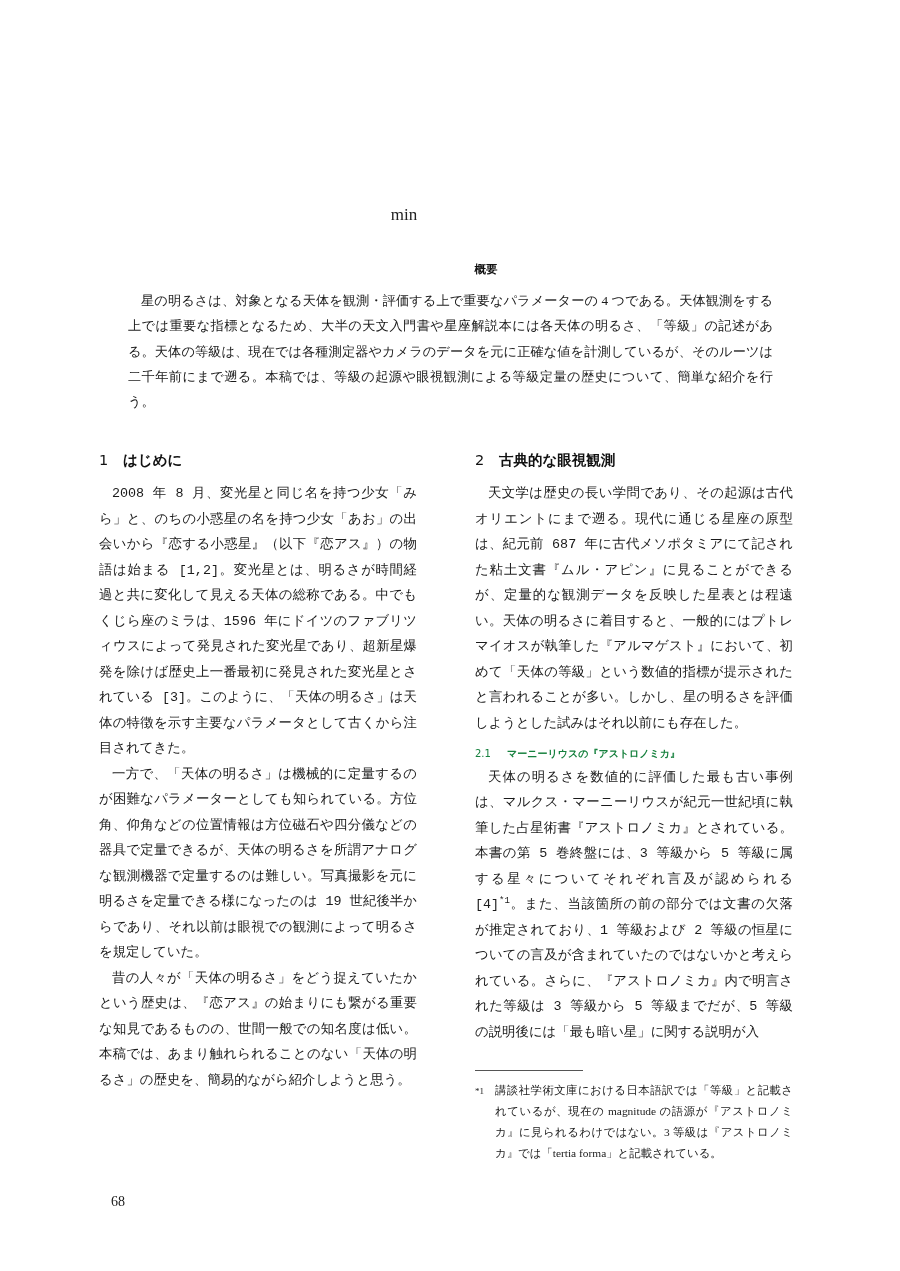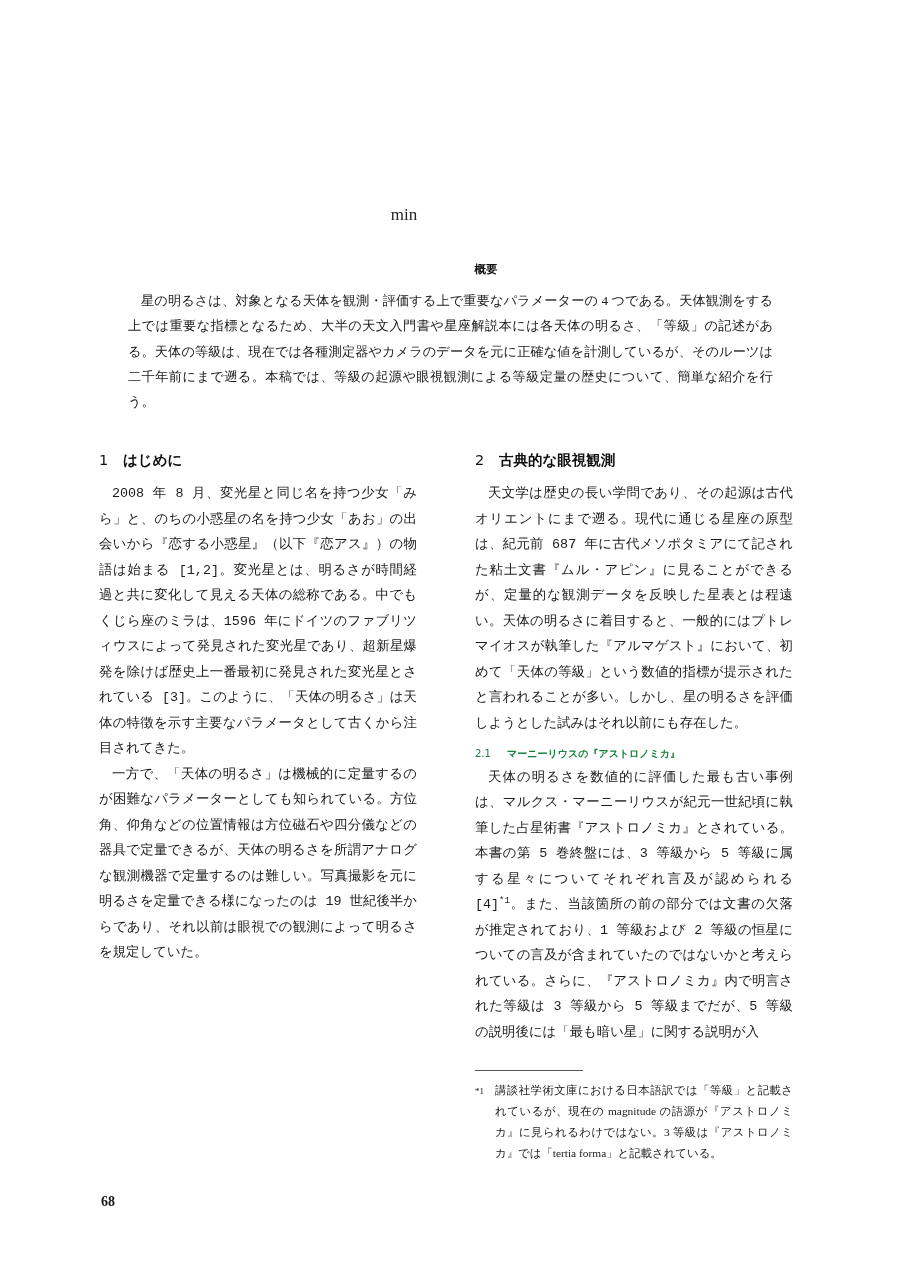--- a/index.html
+++ b/index.html
@@ -157,45 +157,45 @@
   }
   .footnote-text {
     flex: 1 1 auto;
     text-align: justify;
     text-justify: inter-character;
   }
 
   
   .page-number {
     position: absolute;
-    left: 101px;
+    left: 111px;
     top: 1194px;
     font-size: 14px;
     color: #1a1a1a;
-    font-weight: bold;
   }
 </style>
 </head>
 <body>
 
 <div class="page">
 
 
   <div class="author">min</div>
 
   <div class="abstract-heading">概要</div>
 
   <div class="abstract-body">星の明るさは、対象となる天体を観測・評価する上で重要なパラメーターの 4 つである。天体観測をする上では重要な指標となるため、大半の天文入門書や星座解説本には各天体の明るさ、「等級」の記述がある。天体の等級は、現在では各種測定器やカメラのデータを元に正確な値を計測しているが、そのルーツは二千年前にまで遡る。本稿では、等級の起源や眼視観測による等級定量の歴史について、簡単な紹介を行う。</div>
 
   <div class="col col-left">
     <h2 class="sec">
       <span class="num">1</span><span>はじめに</span>
     </h2>
     <p class="para">2008 年 8 月、変光星と同じ名を持つ少女「みら」と、のちの小惑星の名を持つ少女「あお」の出会いから『恋する小惑星』（以下『恋アス』）の物語は始まる [1,2]。変光星とは、明るさが時間経過と共に変化して見える天体の総称である。中でもくじら座のミラは、1596 年にドイツのファブリツィウスによって発見された変光星であり、超新星爆発を除けば歴史上一番最初に発見された変光星とされている [3]。このように、「天体の明るさ」は天体の特徴を示す主要なパラメータとして古くから注目されてきた。</p>
     <p class="para">一方で、「天体の明るさ」は機械的に定量するのが困難なパラメーターとしても知られている。方位角、仰角などの位置情報は方位磁石や四分儀などの器具で定量できるが、天体の明るさを所謂アナログな観測機器で定量するのは難しい。写真撮影を元に明るさを定量できる様になったのは 19 世紀後半からであり、それ以前は眼視での観測によって明るさを規定していた。</p>
+    <p class="para">昔の人々が「天体の明るさ」をどう捉えていたかという歴史は、『恋アス』の始まりにも繋がる重要な知見であるものの、世間一般での知名度は低い。本稿では、あまり触れられることのない「天体の明るさ」の歴史を、簡易的ながら紹介しようと思う。</p>
   </div>
 
   <div class="col col-right">
     <h2 class="sec">
       <span class="num">2</span><span>古典的な眼視観測</span>
     </h2>
     <p class="para">天文学は歴史の長い学問であり、その起源は古代オリエントにまで遡る。現代に通じる星座の原型は、紀元前 687 年に古代メソポタミアにて記された粘土文書『ムル・アピン』に見ることができるが、定量的な観測データを反映した星表とは程遠い。天体の明るさに着目すると、一般的にはプトレマイオスが執筆した『アルマゲスト』において、初めて「天体の等級」という数値的指標が提示されたと言われることが多い。しかし、星の明るさを評価しようとした試みはそれ以前にも存在した。</p>
 
     <h3 class="subsec">
       <span class="num">2.1</span><span>マーニーリウスの『アストロノミカ』</span>

